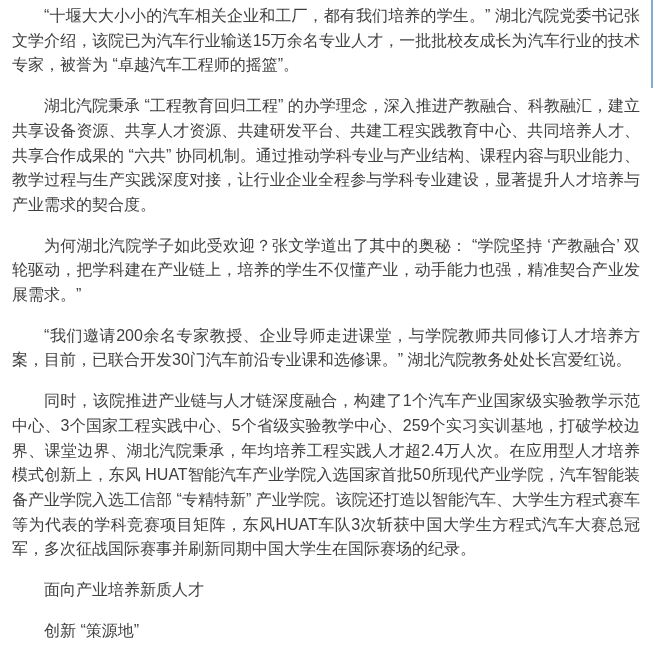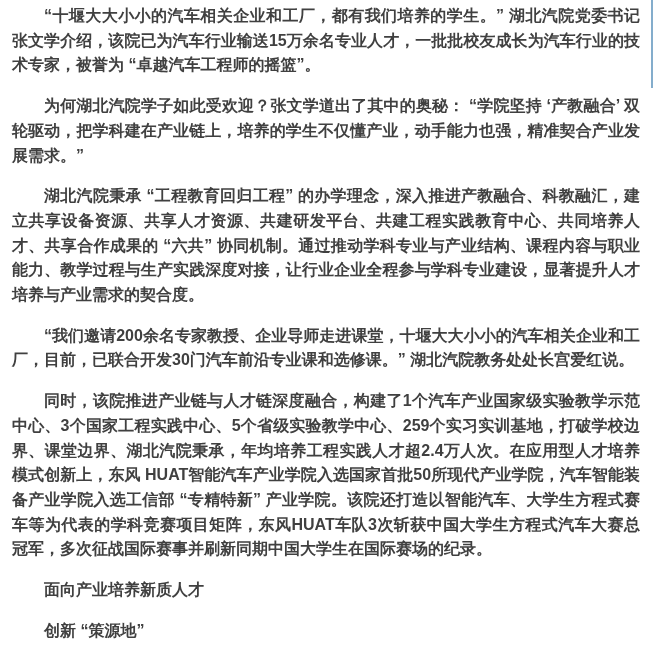--- a/index.html
+++ b/index.html
@@ -19,38 +19,38 @@
     box-sizing: border-box;
     width: 656px;
   }
   .para {
     font-size: 16px;
     line-height: 24.7px;
     color: #404040;
     text-align: justify;
     text-indent: 2em;
     margin: 0 0 16px 0;
-    font-weight: 700;
+    font-weight: 400;
     word-break: break-all;
   }
   .scrollbar-thumb {
     position: absolute;
     top: 0;
     right: 3px;
     width: 2px;
     height: 88px;
     background: #84adcc;
   }
 </style>
 </head>
 <body>
 
 <div class="article">
   <p class="para">“十堰大大小小的汽车相关企业和工厂，都有我们培养的学生。” 湖北汽院党委书记张文学介绍，该院已为汽车行业输送15万余名专业人才，一批批校友成长为汽车行业的技术专家，被誉为 “卓越汽车工程师的摇篮”。</p>
+  <p class="para">湖北汽院秉承 “工程教育回归工程” 的办学理念，深入推进产教融合、科教融汇，建立共享设备资源、共享人才资源、共建研发平台、共建工程实践教育中心、共同培养人才、共享合作成果的 “六共” 协同机制。通过推动学科专业与产业结构、课程内容与职业能力、教学过程与生产实践深度对接，让行业企业全程参与学科专业建设，显著提升人才培养与产业需求的契合度。</p>
   <p class="para">为何湖北汽院学子如此受欢迎？张文学道出了其中的奥秘： “学院坚持 ‘产教融合’ 双轮驱动，把学科建在产业链上，培养的学生不仅懂产业，动手能力也强，精准契合产业发展需求。”</p>
-  <p class="para">湖北汽院秉承 “工程教育回归工程” 的办学理念，深入推进产教融合、科教融汇，建立共享设备资源、共享人才资源、共建研发平台、共建工程实践教育中心、共同培养人才、共享合作成果的 “六共” 协同机制。通过推动学科专业与产业结构、课程内容与职业能力、教学过程与生产实践深度对接，让行业企业全程参与学科专业建设，显著提升人才培养与产业需求的契合度。</p>
-  <p class="para">“我们邀请200余名专家教授、企业导师走进课堂，十堰大大小小的汽车相关企业和工厂，目前，已联合开发30门汽车前沿专业课和选修课。” 湖北汽院教务处处长宫爱红说。</p>
+  <p class="para">“我们邀请200余名专家教授、企业导师走进课堂，与学院教师共同修订人才培养方案，目前，已联合开发30门汽车前沿专业课和选修课。” 湖北汽院教务处处长宫爱红说。</p>
   <p class="para">同时，该院推进产业链与人才链深度融合，构建了1个汽车产业国家级实验教学示范中心、3个国家工程实践中心、5个省级实验教学中心、259个实习实训基地，打破学校边界、课堂边界、湖北汽院秉承，年均培养工程实践人才超2.4万人次。在应用型人才培养模式创新上，东风 HUAT智能汽车产业学院入选国家首批50所现代产业学院，汽车智能装备产业学院入选工信部 “专精特新” 产业学院。该院还打造以智能汽车、大学生方程式赛车等为代表的学科竞赛项目矩阵，东风HUAT车队3次斩获中国大学生方程式汽车大赛总冠军，多次征战国际赛事并刷新同期中国大学生在国际赛场的纪录。</p>
   <p class="para">面向产业培养新质人才</p>
   <p class="para">创新 “策源地”</p>
 </div>
 
 <div class="scrollbar-thumb"></div>
 
 </body></html>

